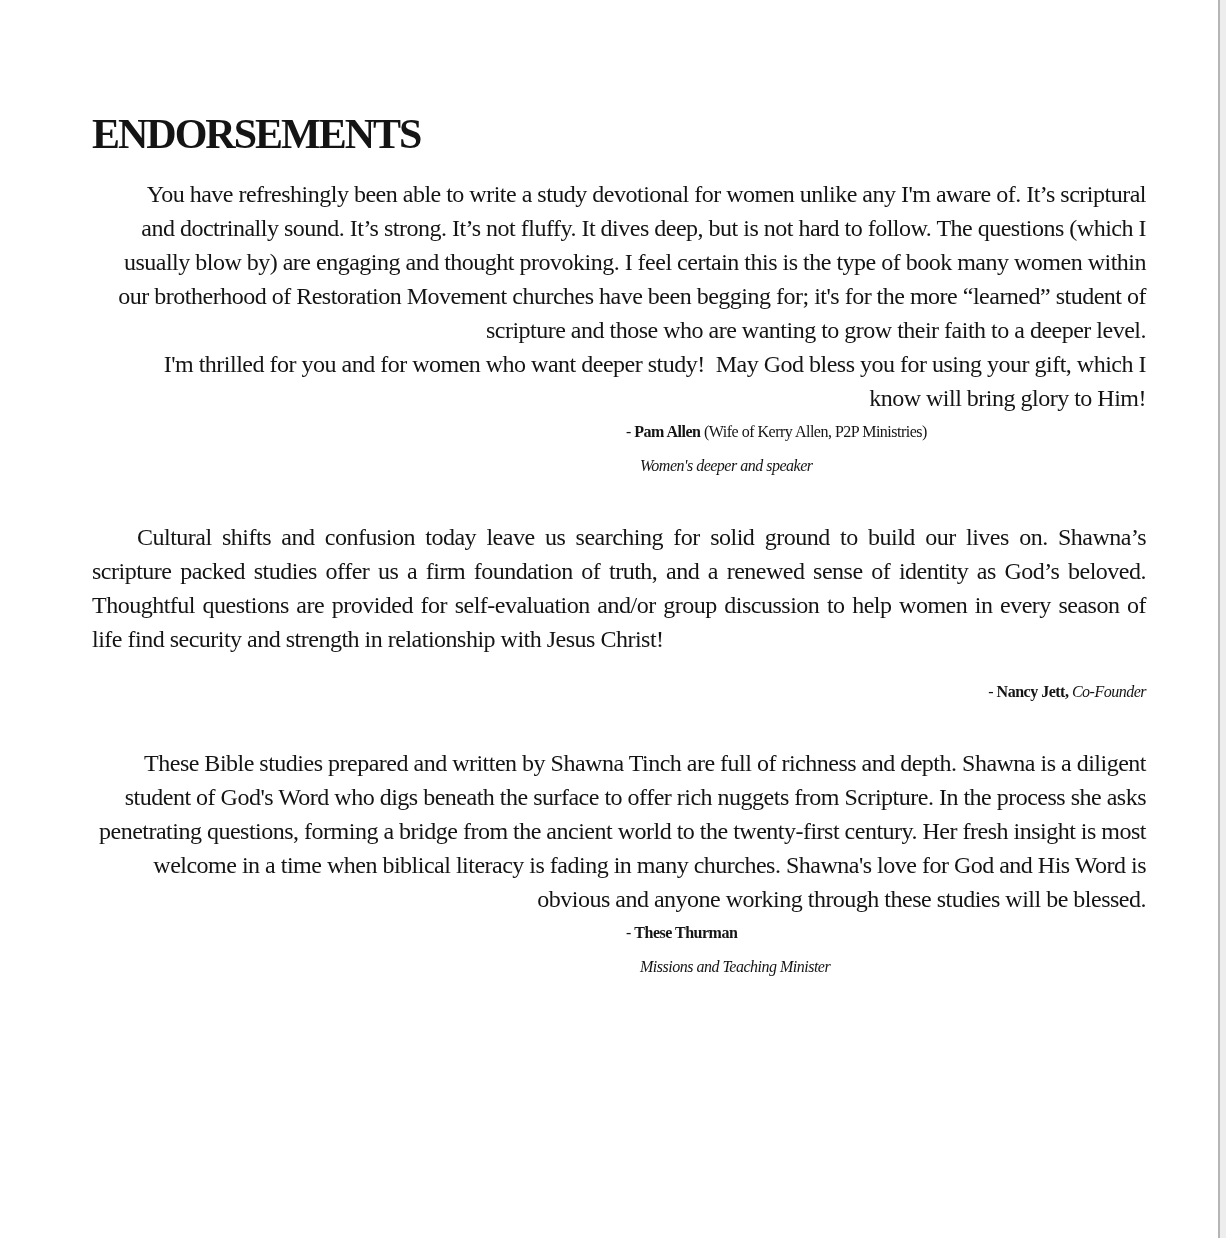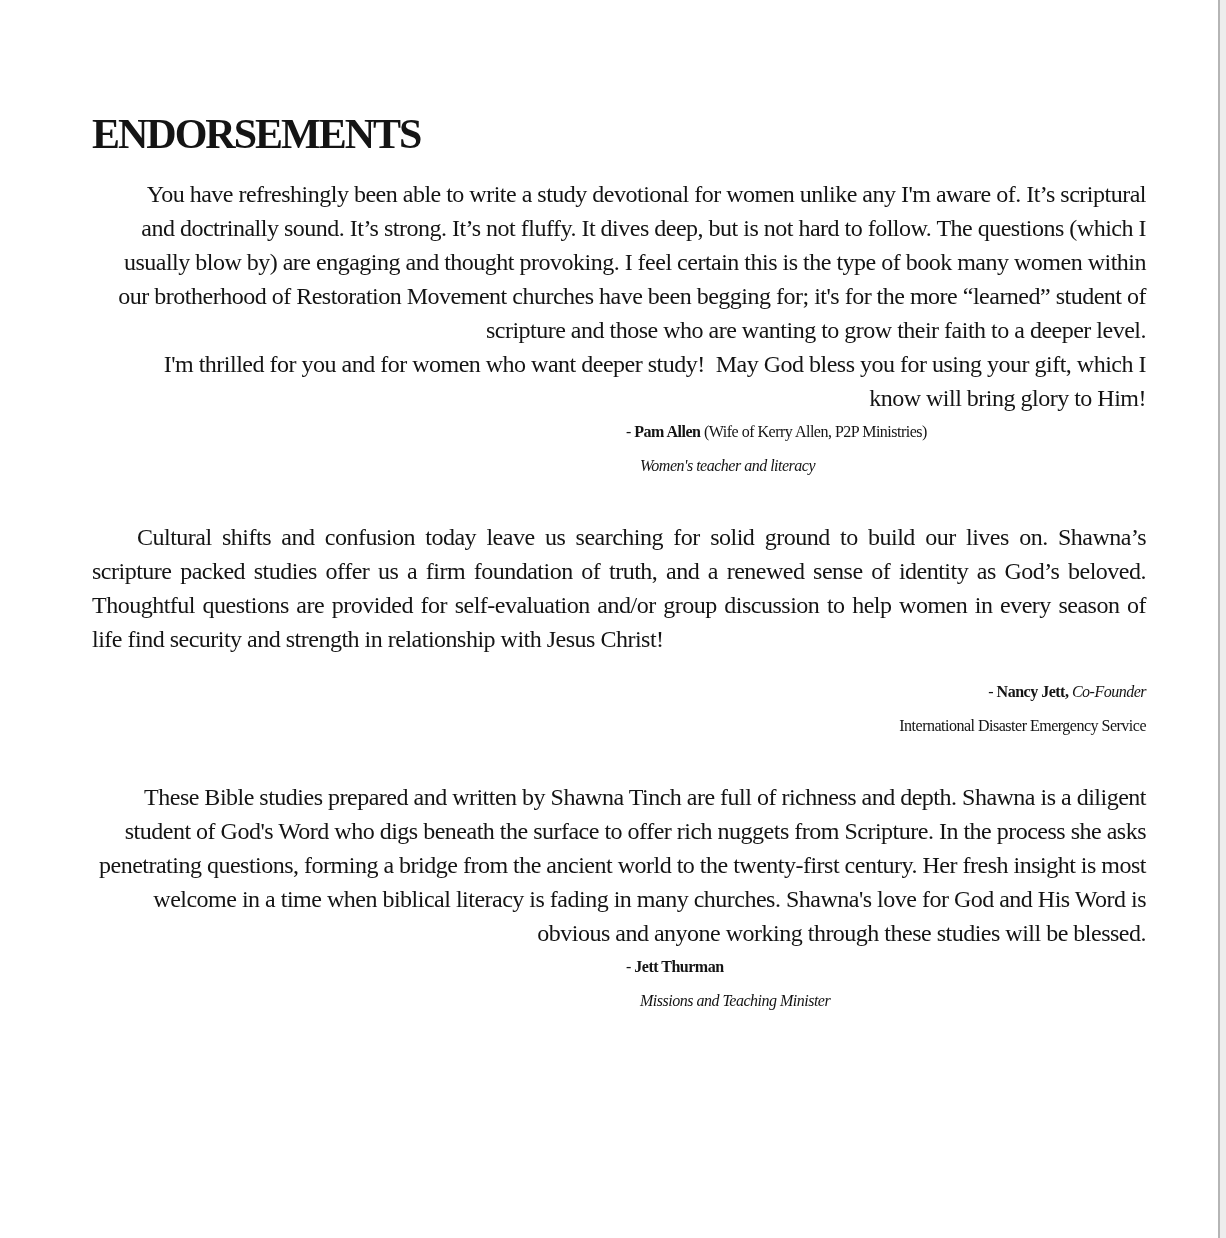--- a/index.html
+++ b/index.html
@@ -69,35 +69,34 @@
 
 <div class="content">
 
   <h1 class="title">ENDORSEMENTS</h1>
 
   <section>
     <p class="para">You have refreshingly been able to write a study devotional for women unlike any I'm aware of. It’s scriptural and doctrinally sound. It’s strong. It’s not fluffy. It dives deep, but is not hard to follow. The questions (which I usually blow by) are engaging and thought provoking. I feel certain this is the type of book many women within our brotherhood of Restoration Movement churches have been begging for; it's for the more “learned” student of scripture and those who are wanting to grow their faith to a deeper level.</p>
     <p class="para">I'm thrilled for you and for women who want deeper study!&nbsp; May God bless you for using your gift, which I know will bring glory to Him!</p>
     <div class="attr">
       <div class="hang"><span>- </span><span class="b">Pam Allen</span><span> (Wife of Kerry Allen, P2P Ministries)</span></div>
-      <div class="i">Women's teacher and literacy</div>
+      <div class="i">Women's deeper and speaker</div>
     </div>
   </section>
 
   <section>
     <p class="para justify m37">Cultural shifts and confusion today leave us searching for solid ground to build our lives on. Shawna’s scripture packed studies offer us a firm foundation of truth, and a renewed sense of identity as God’s beloved. Thoughtful questions are provided for self-evaluation and/or group discussion to help women in every season of life find security and strength in relationship with Jesus Christ!</p>
     <div class="attr m19">
       <div class="hang"><span>- </span><span class="b">Nancy Jett,</span><span class="i"> Co-Founder</span></div>
-      <div>International Disaster Emergency Service</div>
     </div>
   </section>
 
   <section>
     <p class="para m37">These Bible studies prepared and written by Shawna Tinch are full of richness and depth. Shawna is a diligent student of God's Word who digs beneath the surface to offer rich nuggets from Scripture. In the process she asks penetrating questions, forming a bridge from the ancient world to the twenty-first century. Her fresh insight is most welcome in a time when biblical literacy is fading in many churches. Shawna's love for God and His Word is obvious and anyone working through these studies will be blessed.</p>
     <div class="attr">
-      <div class="hang"><span>- </span><span class="b">Jett Thurman</span></div>
+      <div class="hang"><span>- </span><span class="b">These Thurman</span></div>
       <div class="i">Missions and Teaching Minister</div>
     </div>
   </section>
 
 </div>
 
 <div class="edge-strip"></div>
 
 </body></html>

